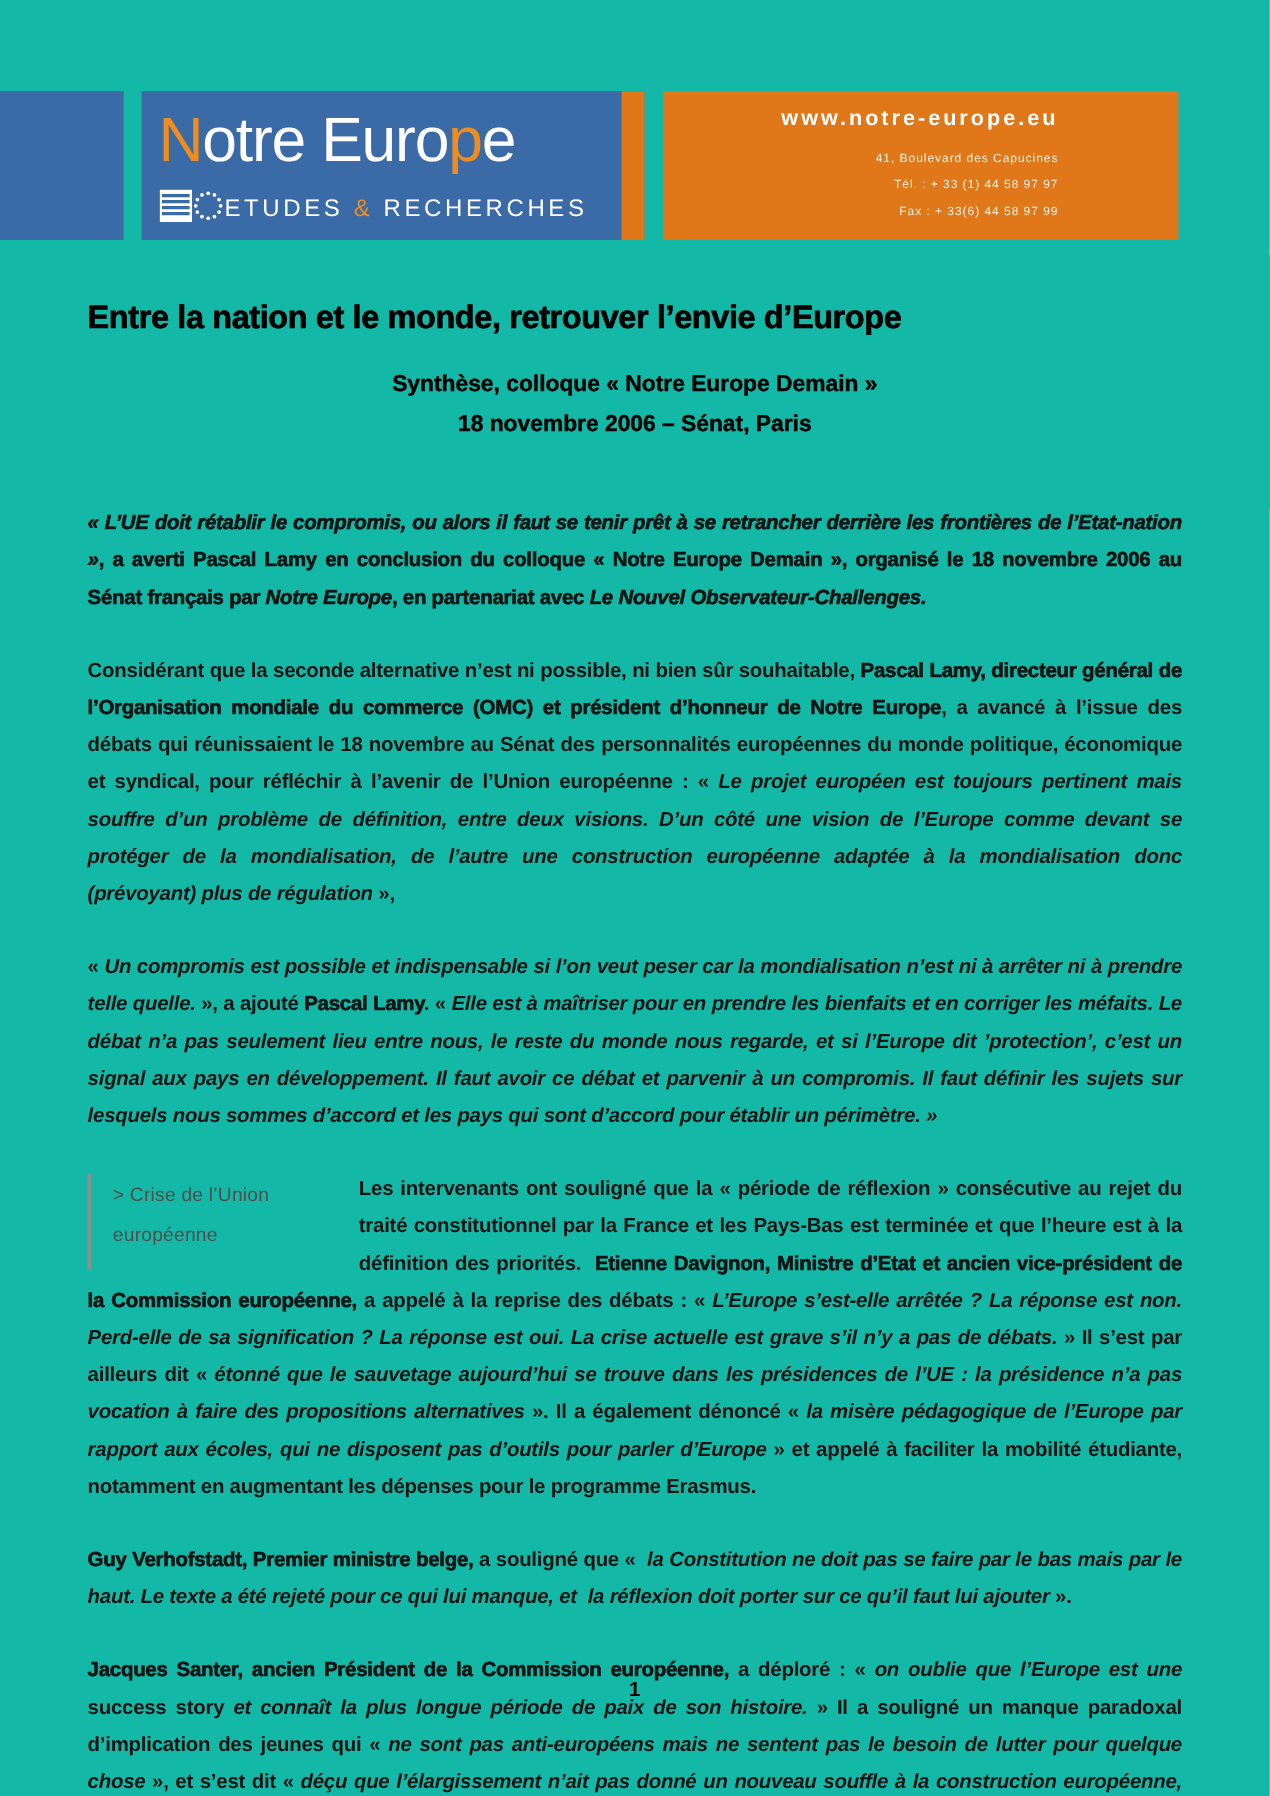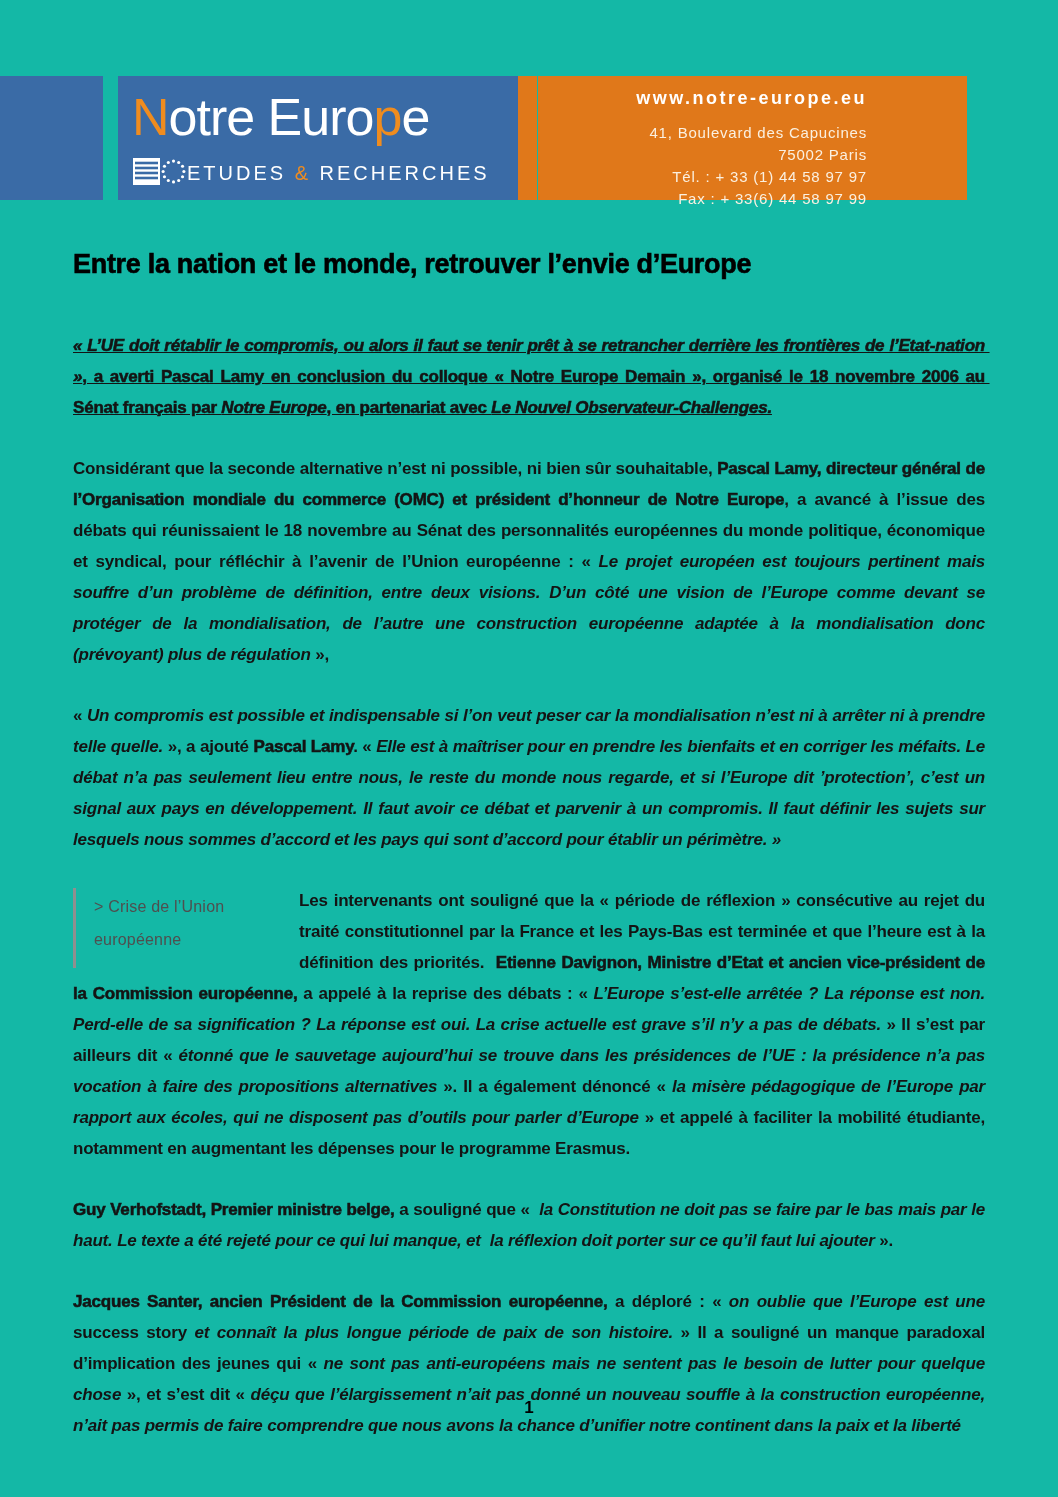--- a/index.html
+++ b/index.html
@@ -32,48 +32,48 @@
     position:absolute;left:14px;top:12px;
     font-size:52px;line-height:58px;letter-spacing:-1px;
     color:#fff;white-space:nowrap;font-weight:400;
   }
   .tagline-row{
     position:absolute;left:15px;top:82px;
     display:flex;align-items:center;gap:0;
   }
   .tagline{font-size:20px;letter-spacing:3px;color:#fff;white-space:nowrap;}
   .contact-box{
-    position:absolute;left:538px;top:0;width:429px;height:124px;
+    position:absolute;left:553px;top:0;width:429px;height:124px;
     background:var(--orange);
     text-align:right;padding:12px 100px 0 0;
   }
   .website{
     font-size:18px;font-weight:700;letter-spacing:2.5px;color:#ffffff;
   }
-  .addr{margin-top:13px;font-size:15px;line-height:22px;color:var(--cream);letter-spacing:0.8px;}
+  .addr{margin-top:13px;font-size:10px;line-height:22px;color:var(--cream);letter-spacing:0.8px;}
 
   
   .main{position:absolute;top:200px;left:73px;width:912px;}
   .title{
     margin:48px 0 0 0;text-align:left;
     font-size:27px;line-height:32px;font-weight:700;
     letter-spacing:-0.3px;color:#000;
     -webkit-text-stroke:0.6px #000;
   }
   .subtitle{
     margin-top:24px;text-align:center;
     font-size:19px;line-height:33px;font-weight:700;color:#000;
     -webkit-text-stroke:0.35px #000;
   }
   .para{
     font-size:17px;line-height:31px;
     text-align:justify;letter-spacing:-0.2px;
     margin:30px 0 0 0;font-weight:700;
   }
-  .para.first{margin-top:50px;text-decoration:underline;}
+  .para.first{margin-top:50px;}
   .run{white-space:pre-wrap;}
   .run.b,.run.bi{-webkit-text-stroke:0.55px currentColor;}
   .run.i,.run.bi{font-style:italic;}
   .run.o{color:var(--logo-accent);}
   .run.w{color:#ffffff;}
 
   
   .section-heading{
     float:left;
     width:208px;
@@ -133,30 +133,33 @@
         </span>
         <span class="tagline"><span class="run w">ETUDES </span><span class="run o">&amp;</span><span class="run w"> RECHERCHES</span></span>
       </div>
       <div class="logo-orange-strip"></div>
     </div>
 
     <div class="contact-box">
       <div class="website">www.notre-europe.eu</div>
       <div class="addr">
         <div>41, Boulevard des Capucines</div>
-        <div>75002 Paris</div>
         <div>Tél. : + 33 (1) 44 58 97 97</div>
         <div>Fax : + 33(6) 44 58 97 99</div>
       </div>
     </div>
   </header>
 
   <main class="main">
     <h1 class="title">Entre la nation et le monde, retrouver l’envie d’Europe</h1>
 
+    <div class="subtitle">
+      <div>Synthèse, colloque « Notre Europe Demain »</div>
+      <div>18 novembre 2006 – Sénat, Paris</div>
+    </div>
 
     <p class="para first"><span class="run bi">« L’UE doit rétablir le compromis, ou alors il faut se tenir prêt à se retrancher derrière les frontières de l’Etat-nation »</span><span class="run b">, a averti Pascal Lamy en conclusion du colloque « Notre Europe Demain », organisé le 18 novembre 2006 au Sénat français par </span><span class="run bi">Notre Europe</span><span class="run b">, en partenariat avec </span><span class="run bi">Le Nouvel Observateur-Challenges.</span></p>
 
     <p class="para"><span class="run r">Considérant que la seconde alternative n’est ni possible, ni bien sûr souhaitable, </span><span class="run b">Pascal Lamy, directeur général de l’Organisation mondiale du commerce (OMC) et président d’honneur de Notre Europe</span><span class="run r">, a avancé à l’issue des débats qui réunissaient le 18 novembre au Sénat des personnalités européennes du monde politique, économique et syndical, pour réfléchir à l’avenir de l’Union européenne : « </span><span class="run i">Le projet européen est toujours pertinent mais souffre d’un problème de définition, entre deux visions. D’un côté une vision de l’Europe comme devant se protéger de la mondialisation, de l’autre une construction européenne adaptée à la mondialisation donc (prévoyant) plus de régulation</span><span class="run r"> »,</span></p>
 
     <p class="para"><span class="run r">« </span><span class="run i">Un compromis est possible et indispensable si l’on veut peser car la mondialisation n’est ni à arrêter ni à prendre telle quelle.</span><span class="run r"> », a ajouté </span><span class="run b">Pascal Lamy</span><span class="run r">. « </span><span class="run i">Elle est à maîtriser pour en prendre les bienfaits et en corriger les méfaits. Le débat n’a pas seulement lieu entre nous, le reste du monde nous regarde, et si l’Europe dit ’protection’, c’est un signal aux pays en développement. Il faut avoir ce débat et parvenir à un compromis. Il faut définir les sujets sur lesquels nous sommes d’accord et les pays qui sont d’accord pour établir un périmètre. »</span></p>
 
     <div class="para">
       <div class="section-heading">&gt; Crise de l’Union européenne</div><span><span class="run r">Les intervenants ont souligné que la « période de réflexion » consécutive au rejet du traité constitutionnel par la France et les Pays-Bas est terminée et que l’heure est à la définition des priorités.  </span><span class="run b">Etienne Davignon, Ministre d’Etat et ancien vice-président de la Commission européenne,</span><span class="run r"> a appelé à la reprise des débats : « </span><span class="run i">L’Europe s’est-elle arrêtée ? La réponse est non. Perd-elle de sa signification ? La réponse est oui. La crise actuelle est grave s’il n’y a pas de débats.</span><span class="run r"> » Il s’est par ailleurs dit « </span><span class="run i">étonné que le sauvetage aujourd’hui se trouve dans les présidences de l’UE : la présidence n’a pas vocation à faire des propositions alternatives</span><span class="run r"> ». Il a également dénoncé « </span><span class="run i">la misère pédagogique de l’Europe par rapport aux écoles, qui ne disposent pas d’outils pour parler d’Europe</span><span class="run r"> » et appelé à faciliter la mobilité étudiante, notamment en augmentant les dépenses pour le programme Erasmus.</span></span>
     </div>

